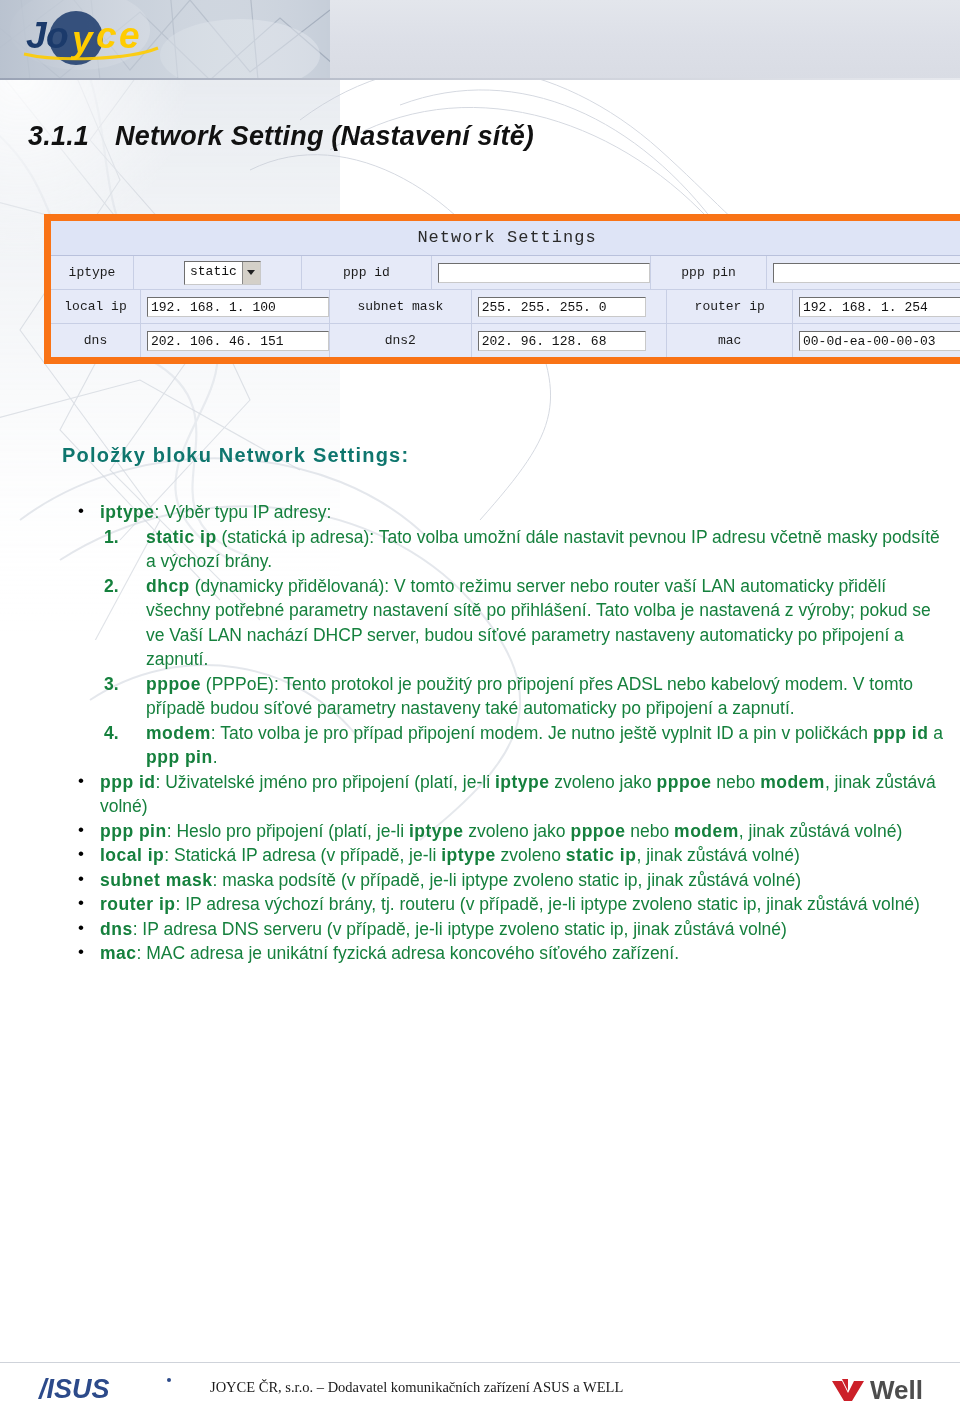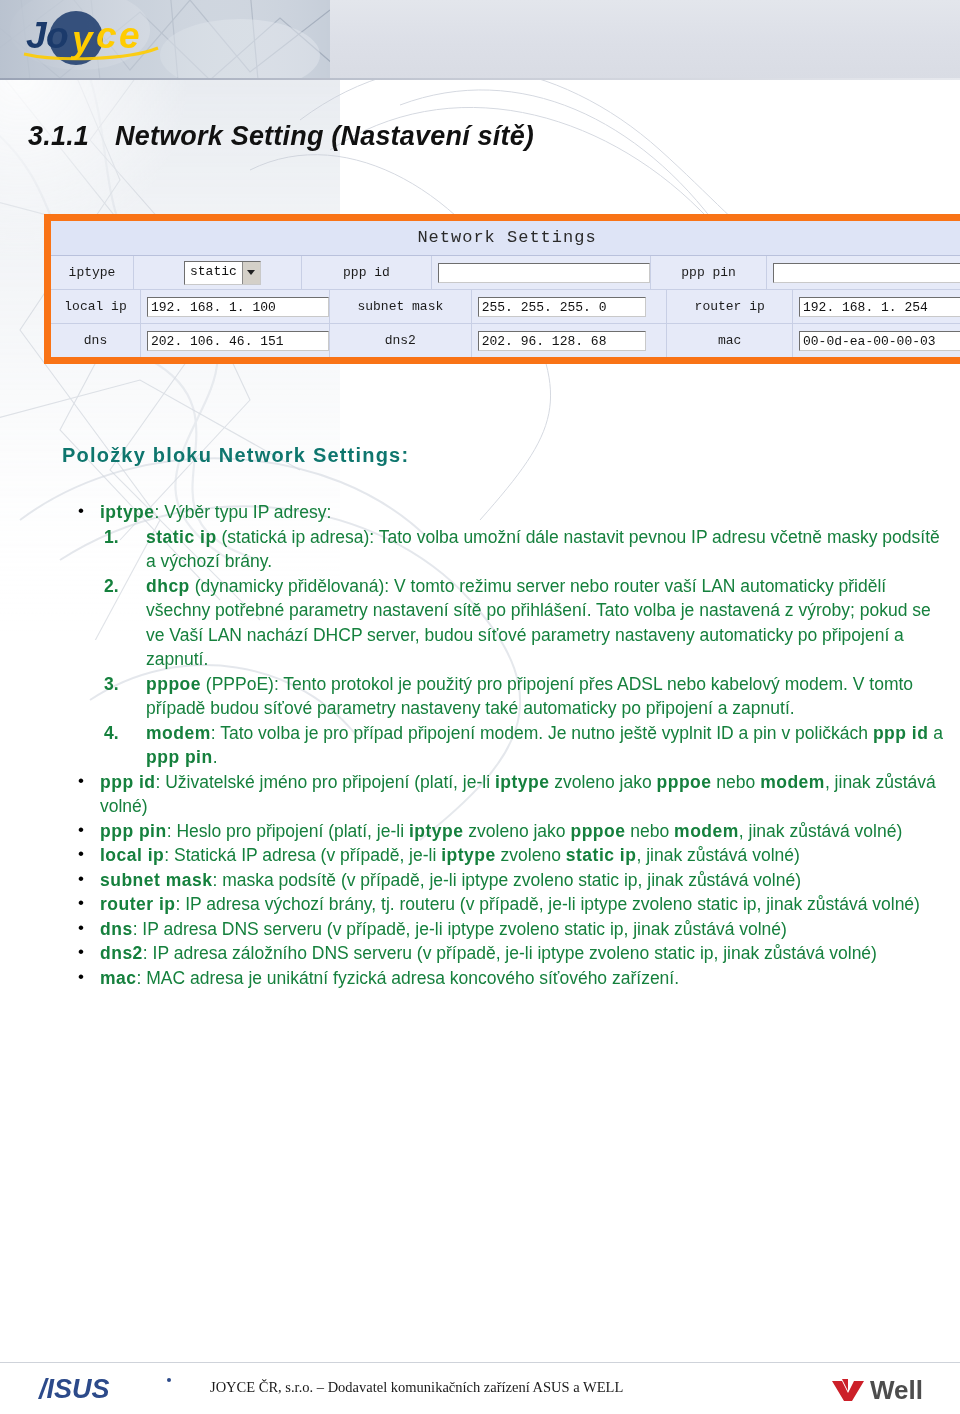--- a/index.html
+++ b/index.html
@@ -335,23 +335,20 @@
     </li>
 
     <li>
       <span class="b">router ip</span><span>: IP adresa výchozí brány, tj. routeru (v případě, je-li iptype zvoleno static ip, jinak zůstává volné)</span>
     </li>
 
     <li>
       <span class="b">dns</span><span>: IP adresa DNS serveru (v případě, je-li iptype zvoleno static ip, jinak zůstává volné)</span>
     </li>
 
-    <li>
-      <span class="b">dns2</span><span>: IP adresa záložního DNS serveru (v případě, je-li iptype zvoleno static ip, jinak zůstává volné)</span>
-    </li>
 
     <li>
       <span class="b">mac</span><span>: MAC adresa je unikátní fyzická adresa koncového síťového zařízení.</span>
     </li>
 
   </ul>
 </div>
 
 <div class="footer-rule"></div>
 <div class="footer">

